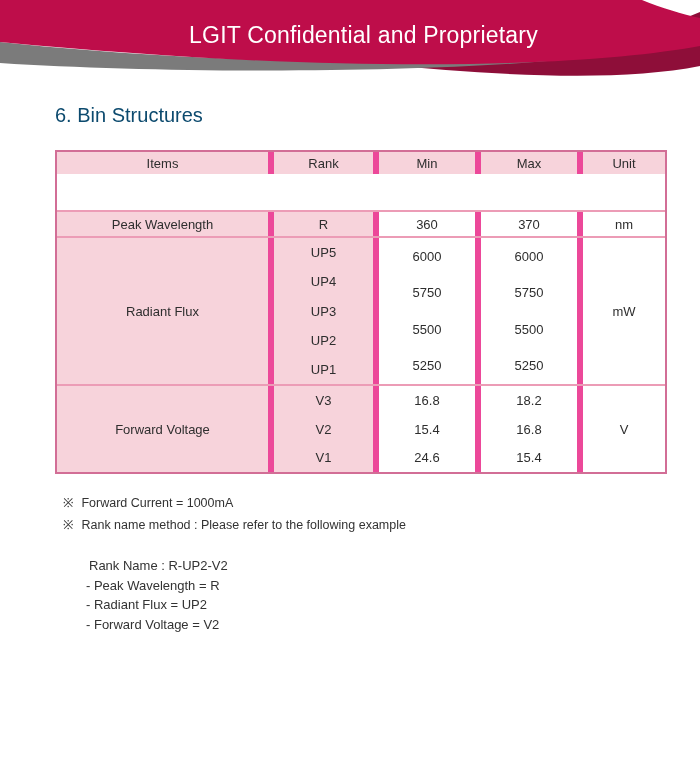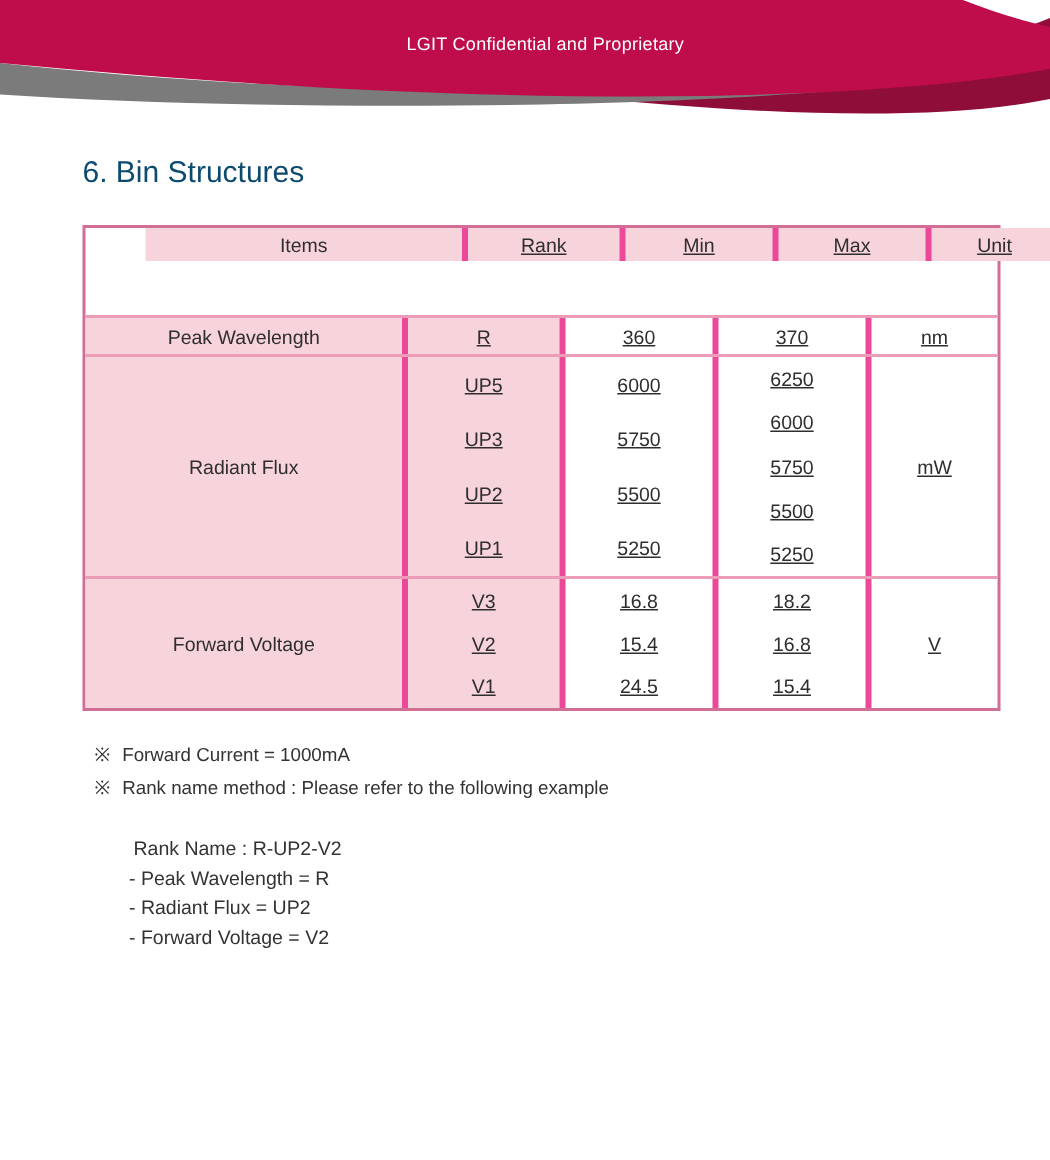--- a/index.html
+++ b/index.html
@@ -12,48 +12,48 @@
     overflow: hidden;
   }
 
   
   .banner { position: absolute; top: 0; left: 0; width: 700px; height: 95px; }
   .banner svg { display: block; }
   .banner-title {
     position: absolute; top: 22px; left: 0; width: 700px;
     text-align: center;
     color: #ffffff;
-    font-size: 12px;
+    font-size: 23px;
     letter-spacing: 0.2px;
     padding-left: 27px;
   }
 
   
   .section-title {
     position: absolute; left: 55px; top: 104px;
     font-size: 20px;
     color: #0c4a6e;
   }
 
   
   .btable {
     position: absolute; left: 55px; top: 150px; width: 612px;
     border: 2px solid #d26e96;
     background: #ffffff;
     font-size: 13px;
   }
   .trow { display: grid; grid-template-columns: 211px 105px 102px 102px 88px; }
   .trow + .trow { border-top: 2px solid #ec9cb6; }
-  .thead { height: 22px; padding-left: 40px; }
+  .thead { height: 22px; }
   .sec-peak { height: 26px; margin-top: 36px; }
   .sec-flux { height: 148px; }
   .sec-volt { height: 88px; }
   .c { display: flex; align-items: center; justify-content: center; }
   .pink { background: #f7d3db; }
-  .bl { border-left: 4px solid #ec4899; text-decoration: underline; }
+  .bl { border-left: 6px solid #ec4899; }
   .stack { display: flex; flex-direction: column; }
   .stack > div { flex: 1; display: flex; align-items: center; justify-content: center; }
 
   
   .notes {
     position: absolute; left: 63px; top: 492px;
     font-size: 12.5px; color: #333333;
   }
   .note-line { display: flex; gap: 8px; line-height: 22px; }
   .example {
@@ -91,51 +91,51 @@
     <div class="c pink bl">R</div>
     <div class="c bl">360</div>
     <div class="c bl">370</div>
     <div class="c bl">nm</div>
   </div>
 
   <div class="trow sec-flux">
     <div class="c pink">Radiant Flux</div>
     <div class="stack pink bl">
       <div>UP5</div>
+      <div>UP4</div>
       <div>UP3</div>
       <div>UP2</div>
       <div>UP1</div>
     </div>
     <div class="stack bl">
       <div>6000</div>
       <div>5750</div>
       <div>5500</div>
       <div>5250</div>
     </div>
     <div class="stack bl">
-      <div>6250</div>
       <div>6000</div>
       <div>5750</div>
       <div>5500</div>
       <div>5250</div>
     </div>
     <div class="c bl">mW</div>
   </div>
 
   <div class="trow sec-volt">
     <div class="c pink">Forward Voltage</div>
     <div class="stack pink bl">
       <div>V3</div>
       <div>V2</div>
       <div>V1</div>
     </div>
     <div class="stack bl">
       <div>16.8</div>
       <div>15.4</div>
-      <div>24.5</div>
+      <div>24.6</div>
     </div>
     <div class="stack bl">
       <div>18.2</div>
       <div>16.8</div>
       <div>15.4</div>
     </div>
     <div class="c bl">V</div>
   </div>
 </div>
 

